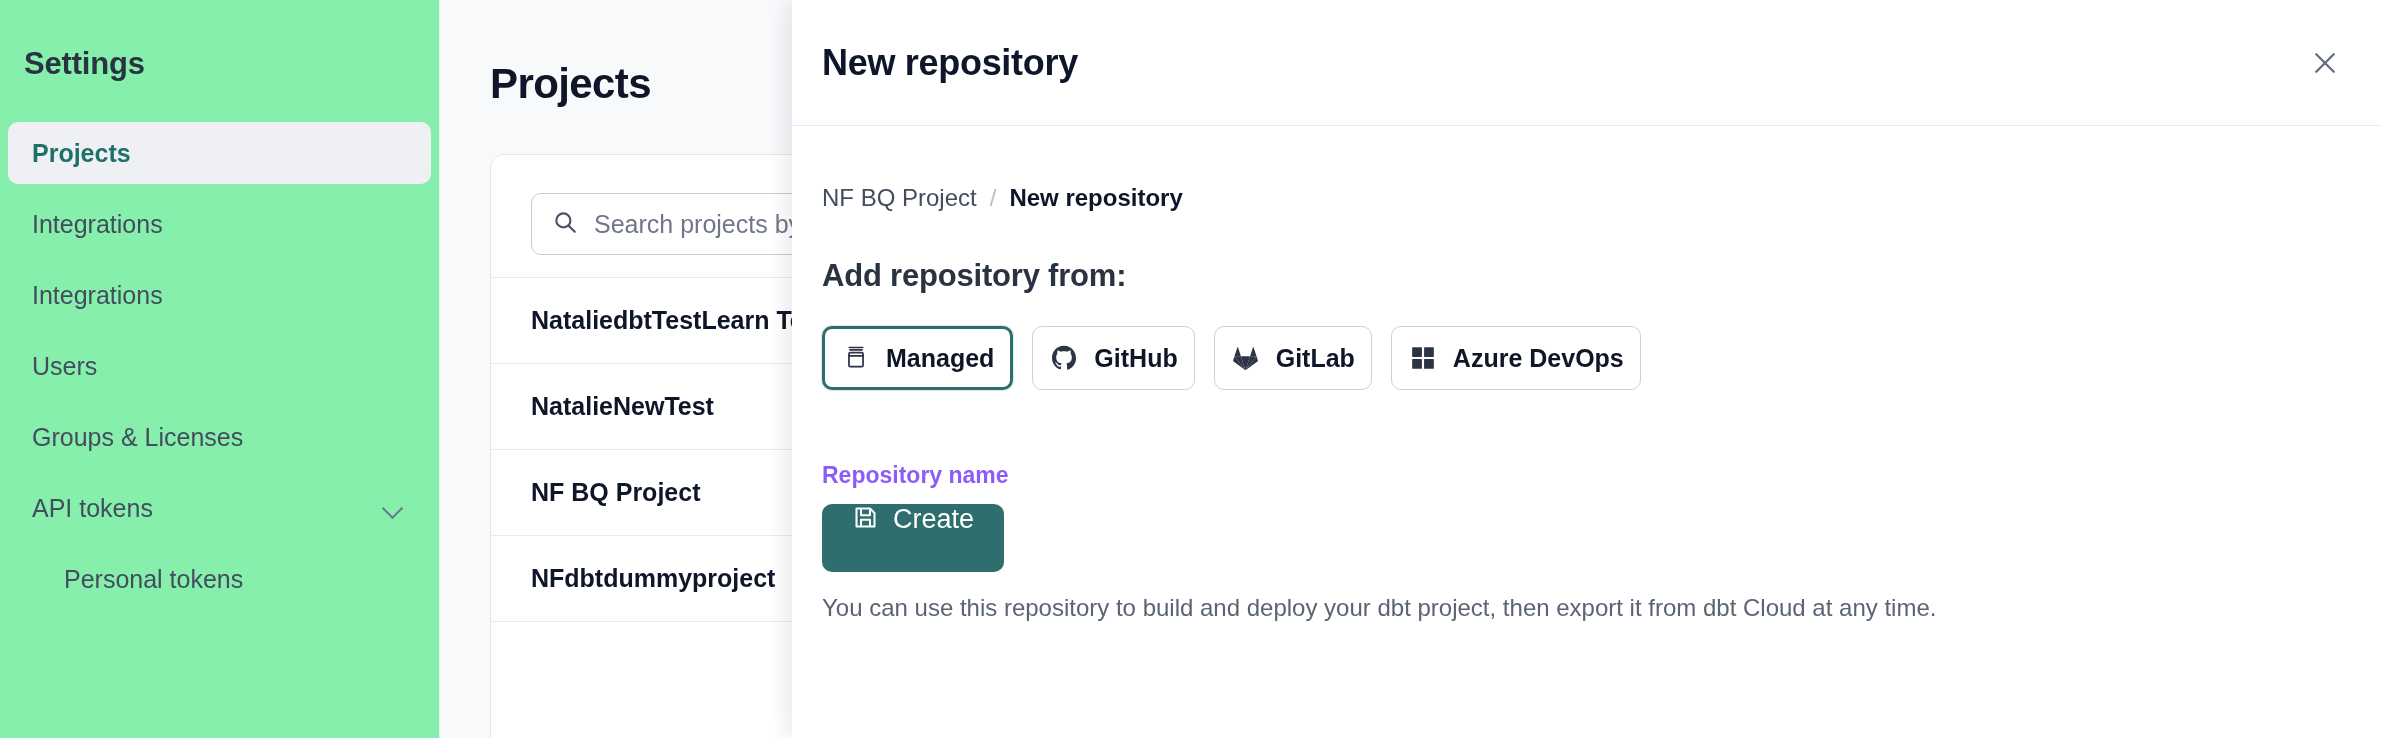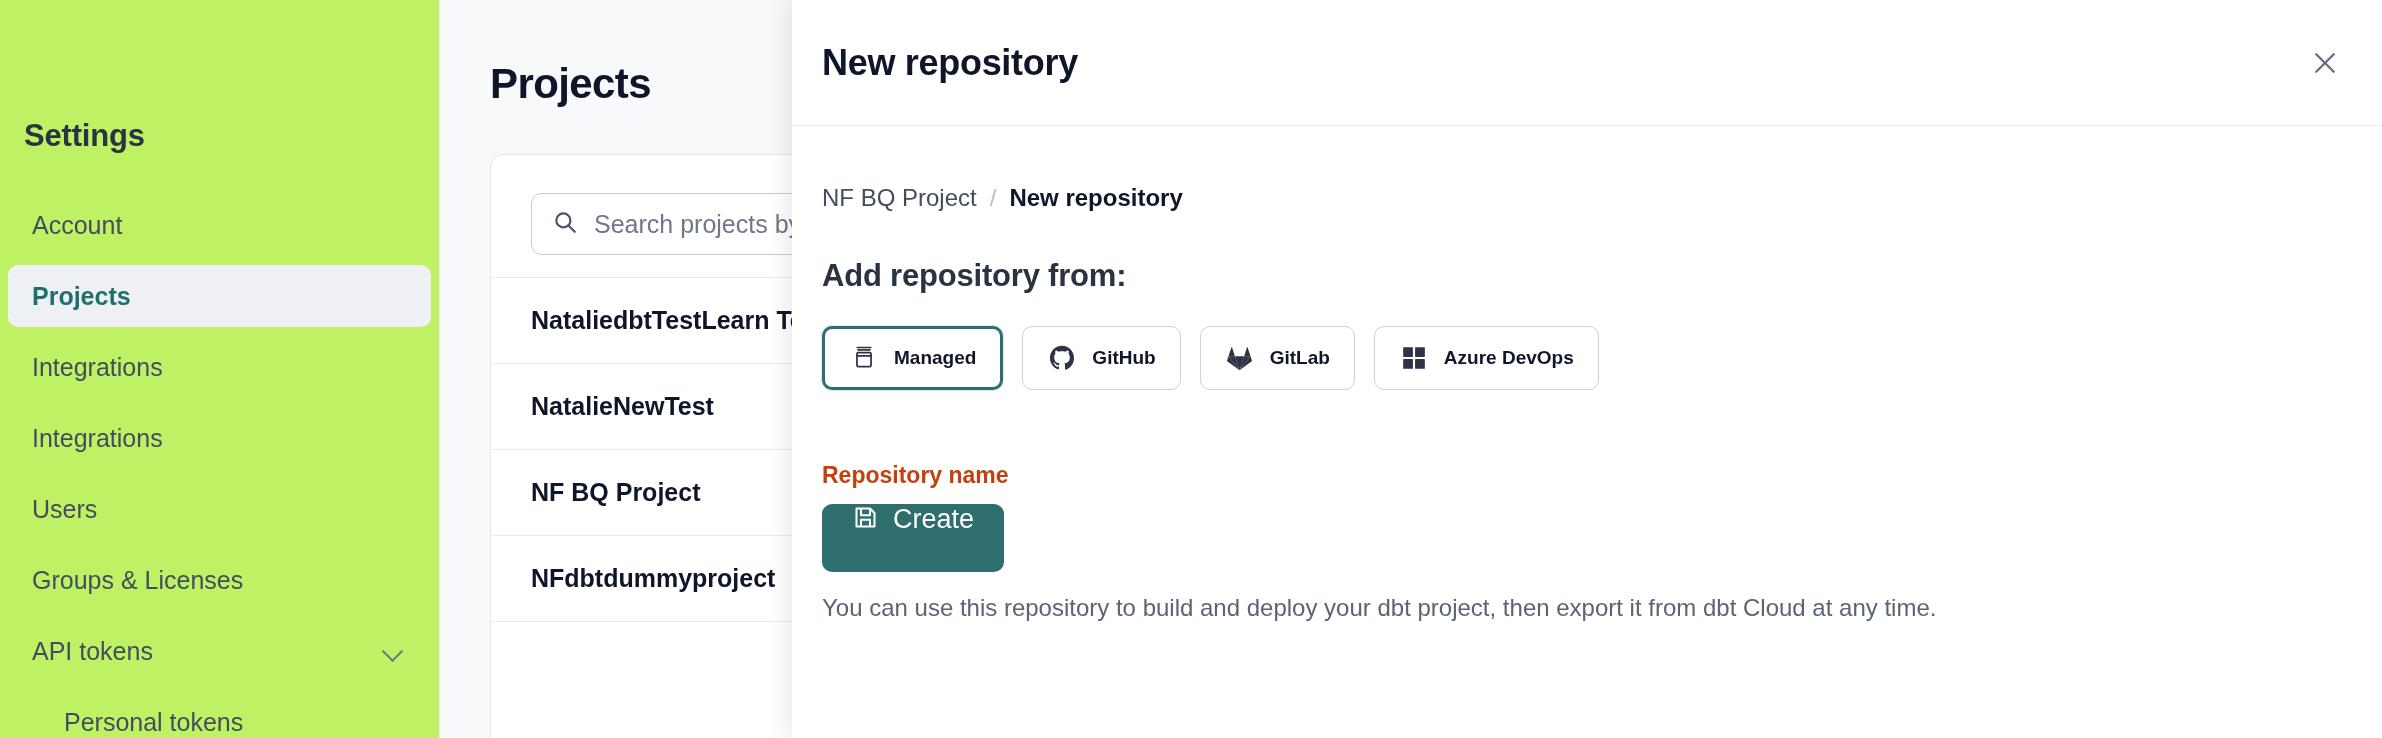--- a/index.html
+++ b/index.html
@@ -17,23 +17,23 @@
     height: 738px;
     display: flex;
     background: #f8f9fb;
   }
 
   
   .sidebar {
     width: 440px;
     flex: 0 0 440px;
     height: 738px;
-    background: #bef264;
+    background: #86efac;
     border-right: 1px solid #eceef2;
-    padding-top: 118px;
+    padding-top: 46px;
   }
   .sidebar-title {
     font-size: 31px;
     font-weight: 700;
     color: #2a3342;
     padding: 0 24px;
     margin-bottom: 40px;
     letter-spacing: -0.2px;
   }
   .nav-list { list-style: none; }
@@ -188,42 +188,42 @@
     margin-bottom: 32px;
     letter-spacing: -0.2px;
   }
 
   .source-row { display: flex; gap: 19px; margin-bottom: 72px; }
   .source-btn {
     display: flex;
     align-items: center;
     gap: 15px;
     height: 64px;
-    padding: 0 24px;
+    padding: 0 16px;
     border: 1.5px solid #ccd1da;
     border-radius: 10px;
     background: #fff;
     cursor: pointer;
-    font-size: 19px;
+    font-size: 25px;
     font-weight: 700;
     color: #10162a;
     font-family: "Liberation Sans", sans-serif;
     white-space: nowrap;
     text-align: center;
   }
   .source-btn.selected {
     border: 3px solid #2e6e6e;
     box-shadow: 0 0 0 1px rgba(46,110,110,0.15);
   }
   .source-icon { display: flex; align-items: center; justify-content: center; width: 30px; height: 30px; }
 
   .field-label {
     font-size: 23px;
     font-weight: 700;
-    color: #c2410c;
+    color: #8b5cf6;
     margin-bottom: 15px;
   }
   .input-row { display: flex; align-items: flex-start; gap: 30px; }
   .name-input {
     flex: 1;
     height: 68px;
     border: 1px solid #c3c8d2;
     border-radius: 10px;
     padding: 0 22px;
     font-size: 26px;
@@ -256,23 +256,20 @@
   }
 </style>
 </head>
 <body>
 
 <div class="app">
 
   <aside class="sidebar">
     <div class="sidebar-title">Settings</div>
     <ul class="nav-list" id="nav-list">
-        <li class="nav-item">
-          <span>Account</span>
-        </li>
         <li class="nav-item active">
           <span>Projects</span>
         </li>
         <li class="nav-item">
           <span>Integrations</span>
         </li>
         <li class="nav-item">
           <span>Integrations</span>
         </li>
         <li class="nav-item">

